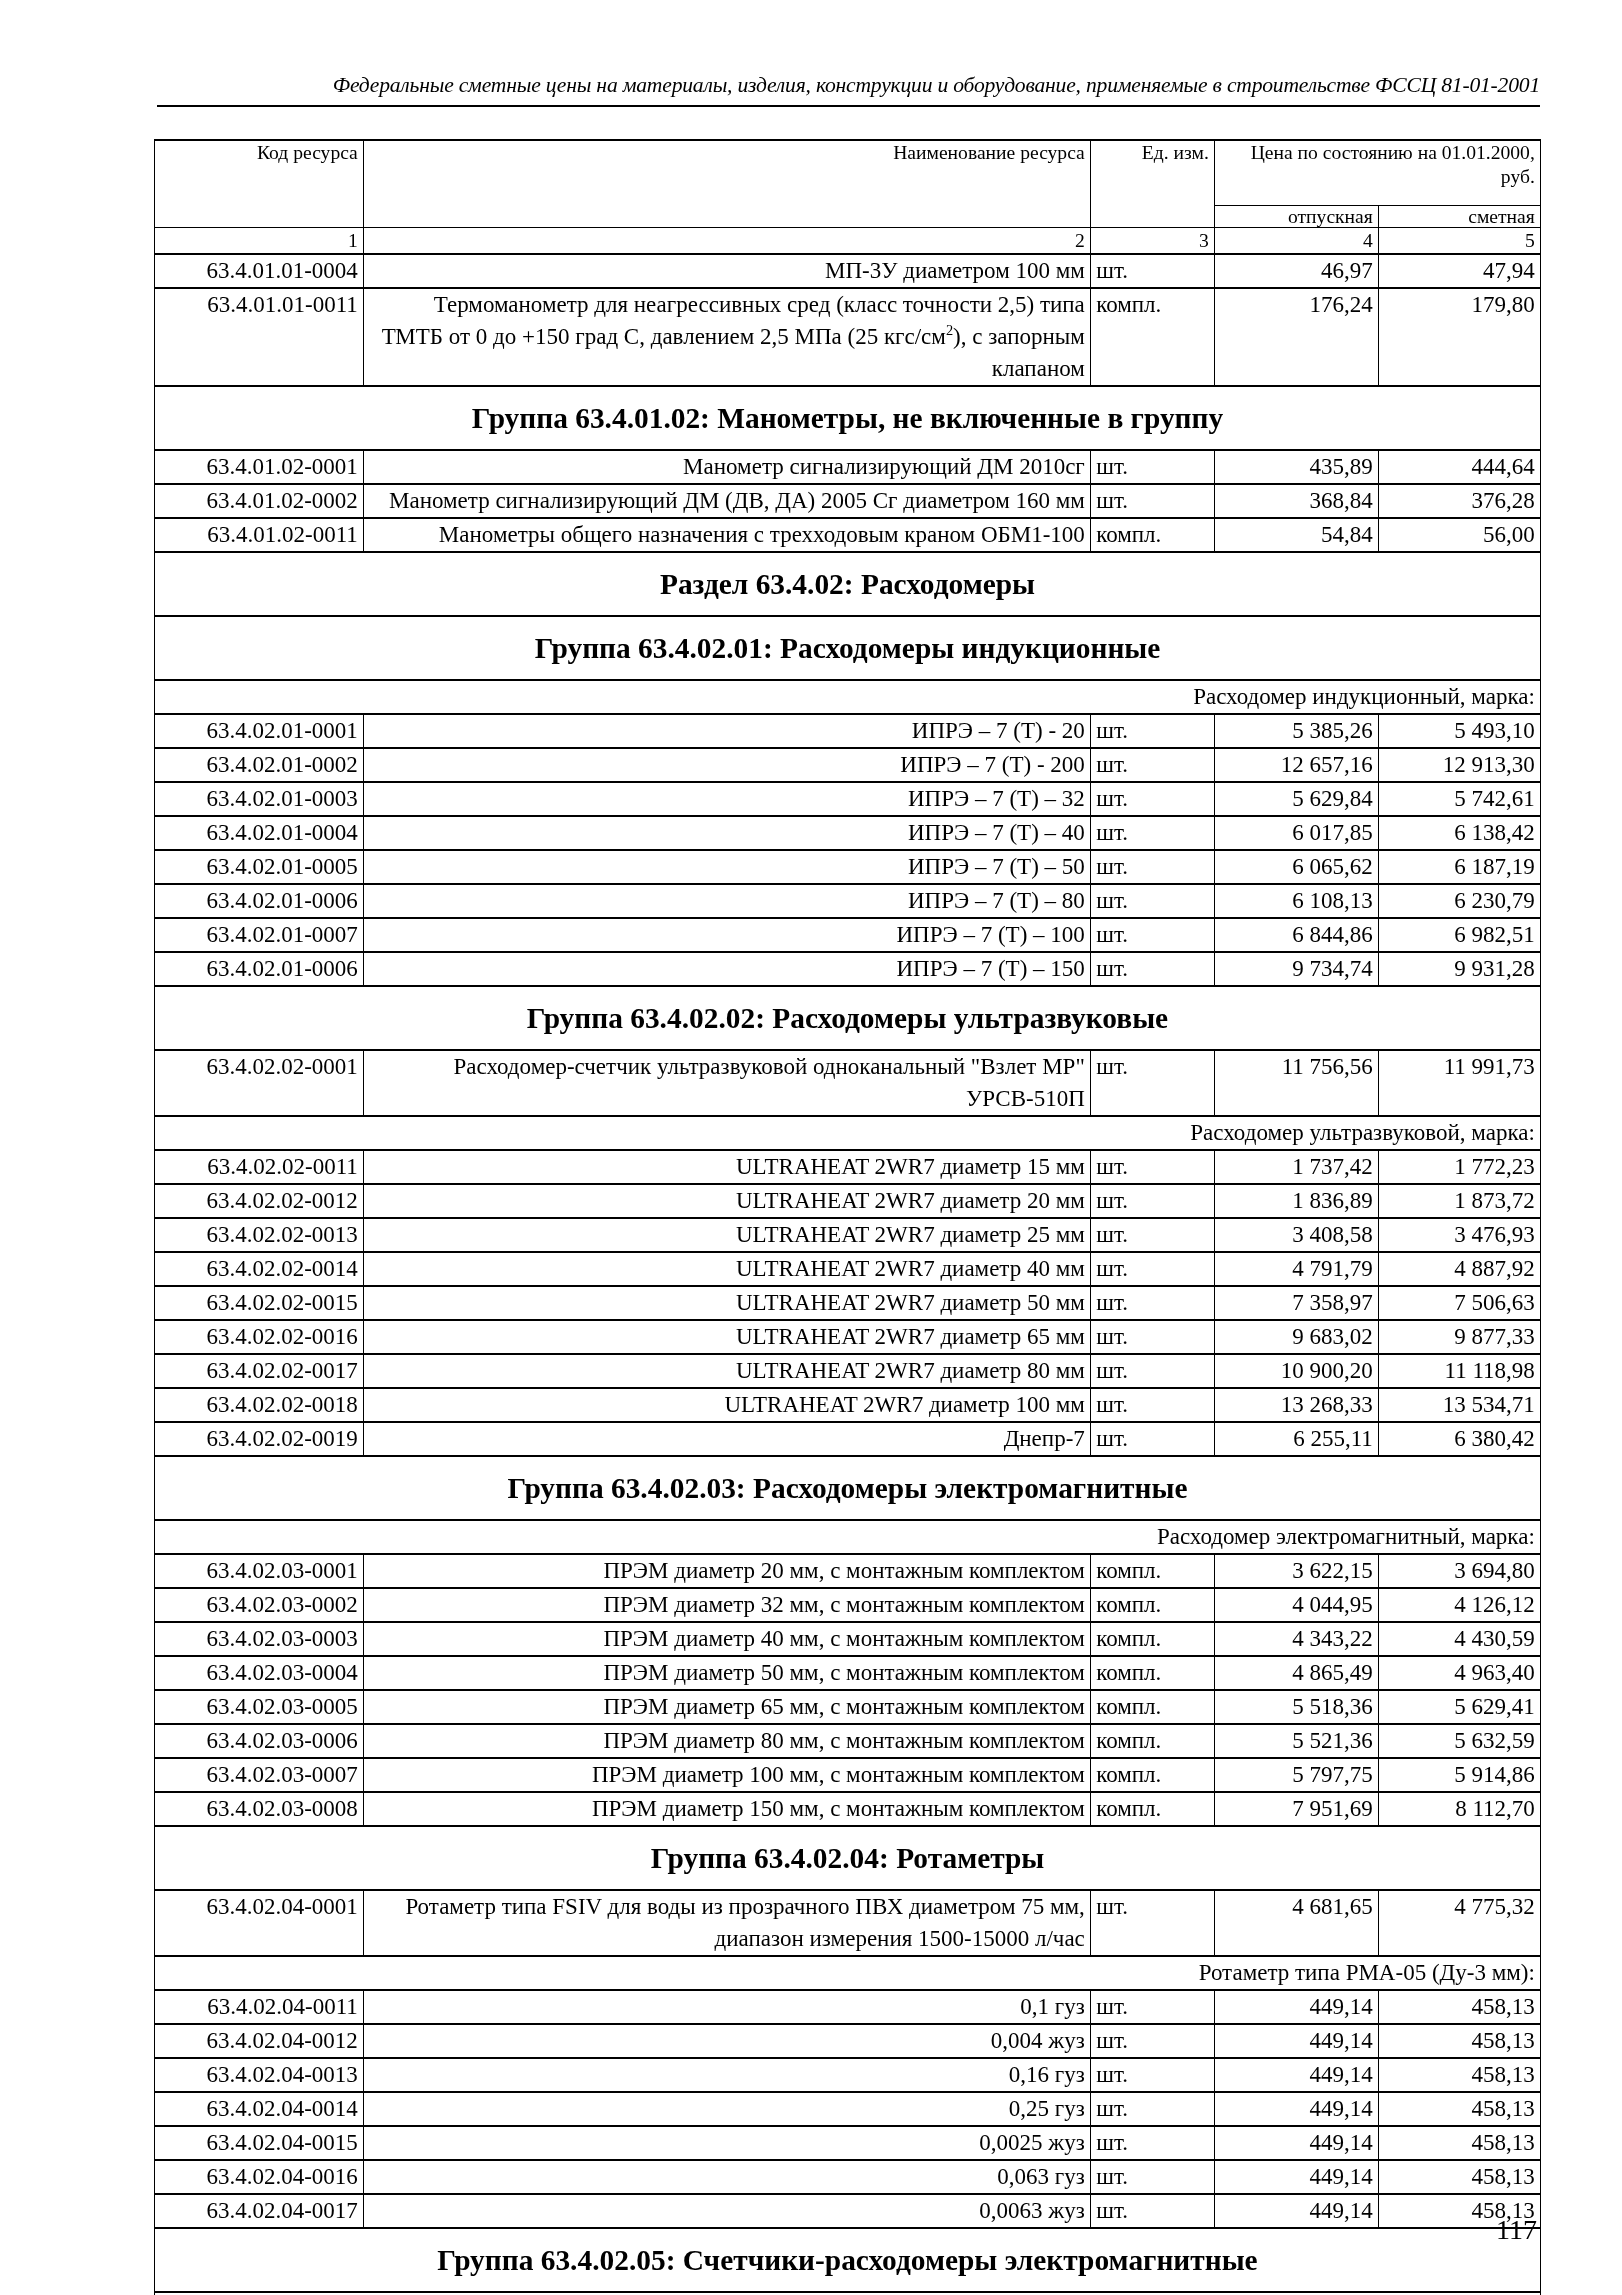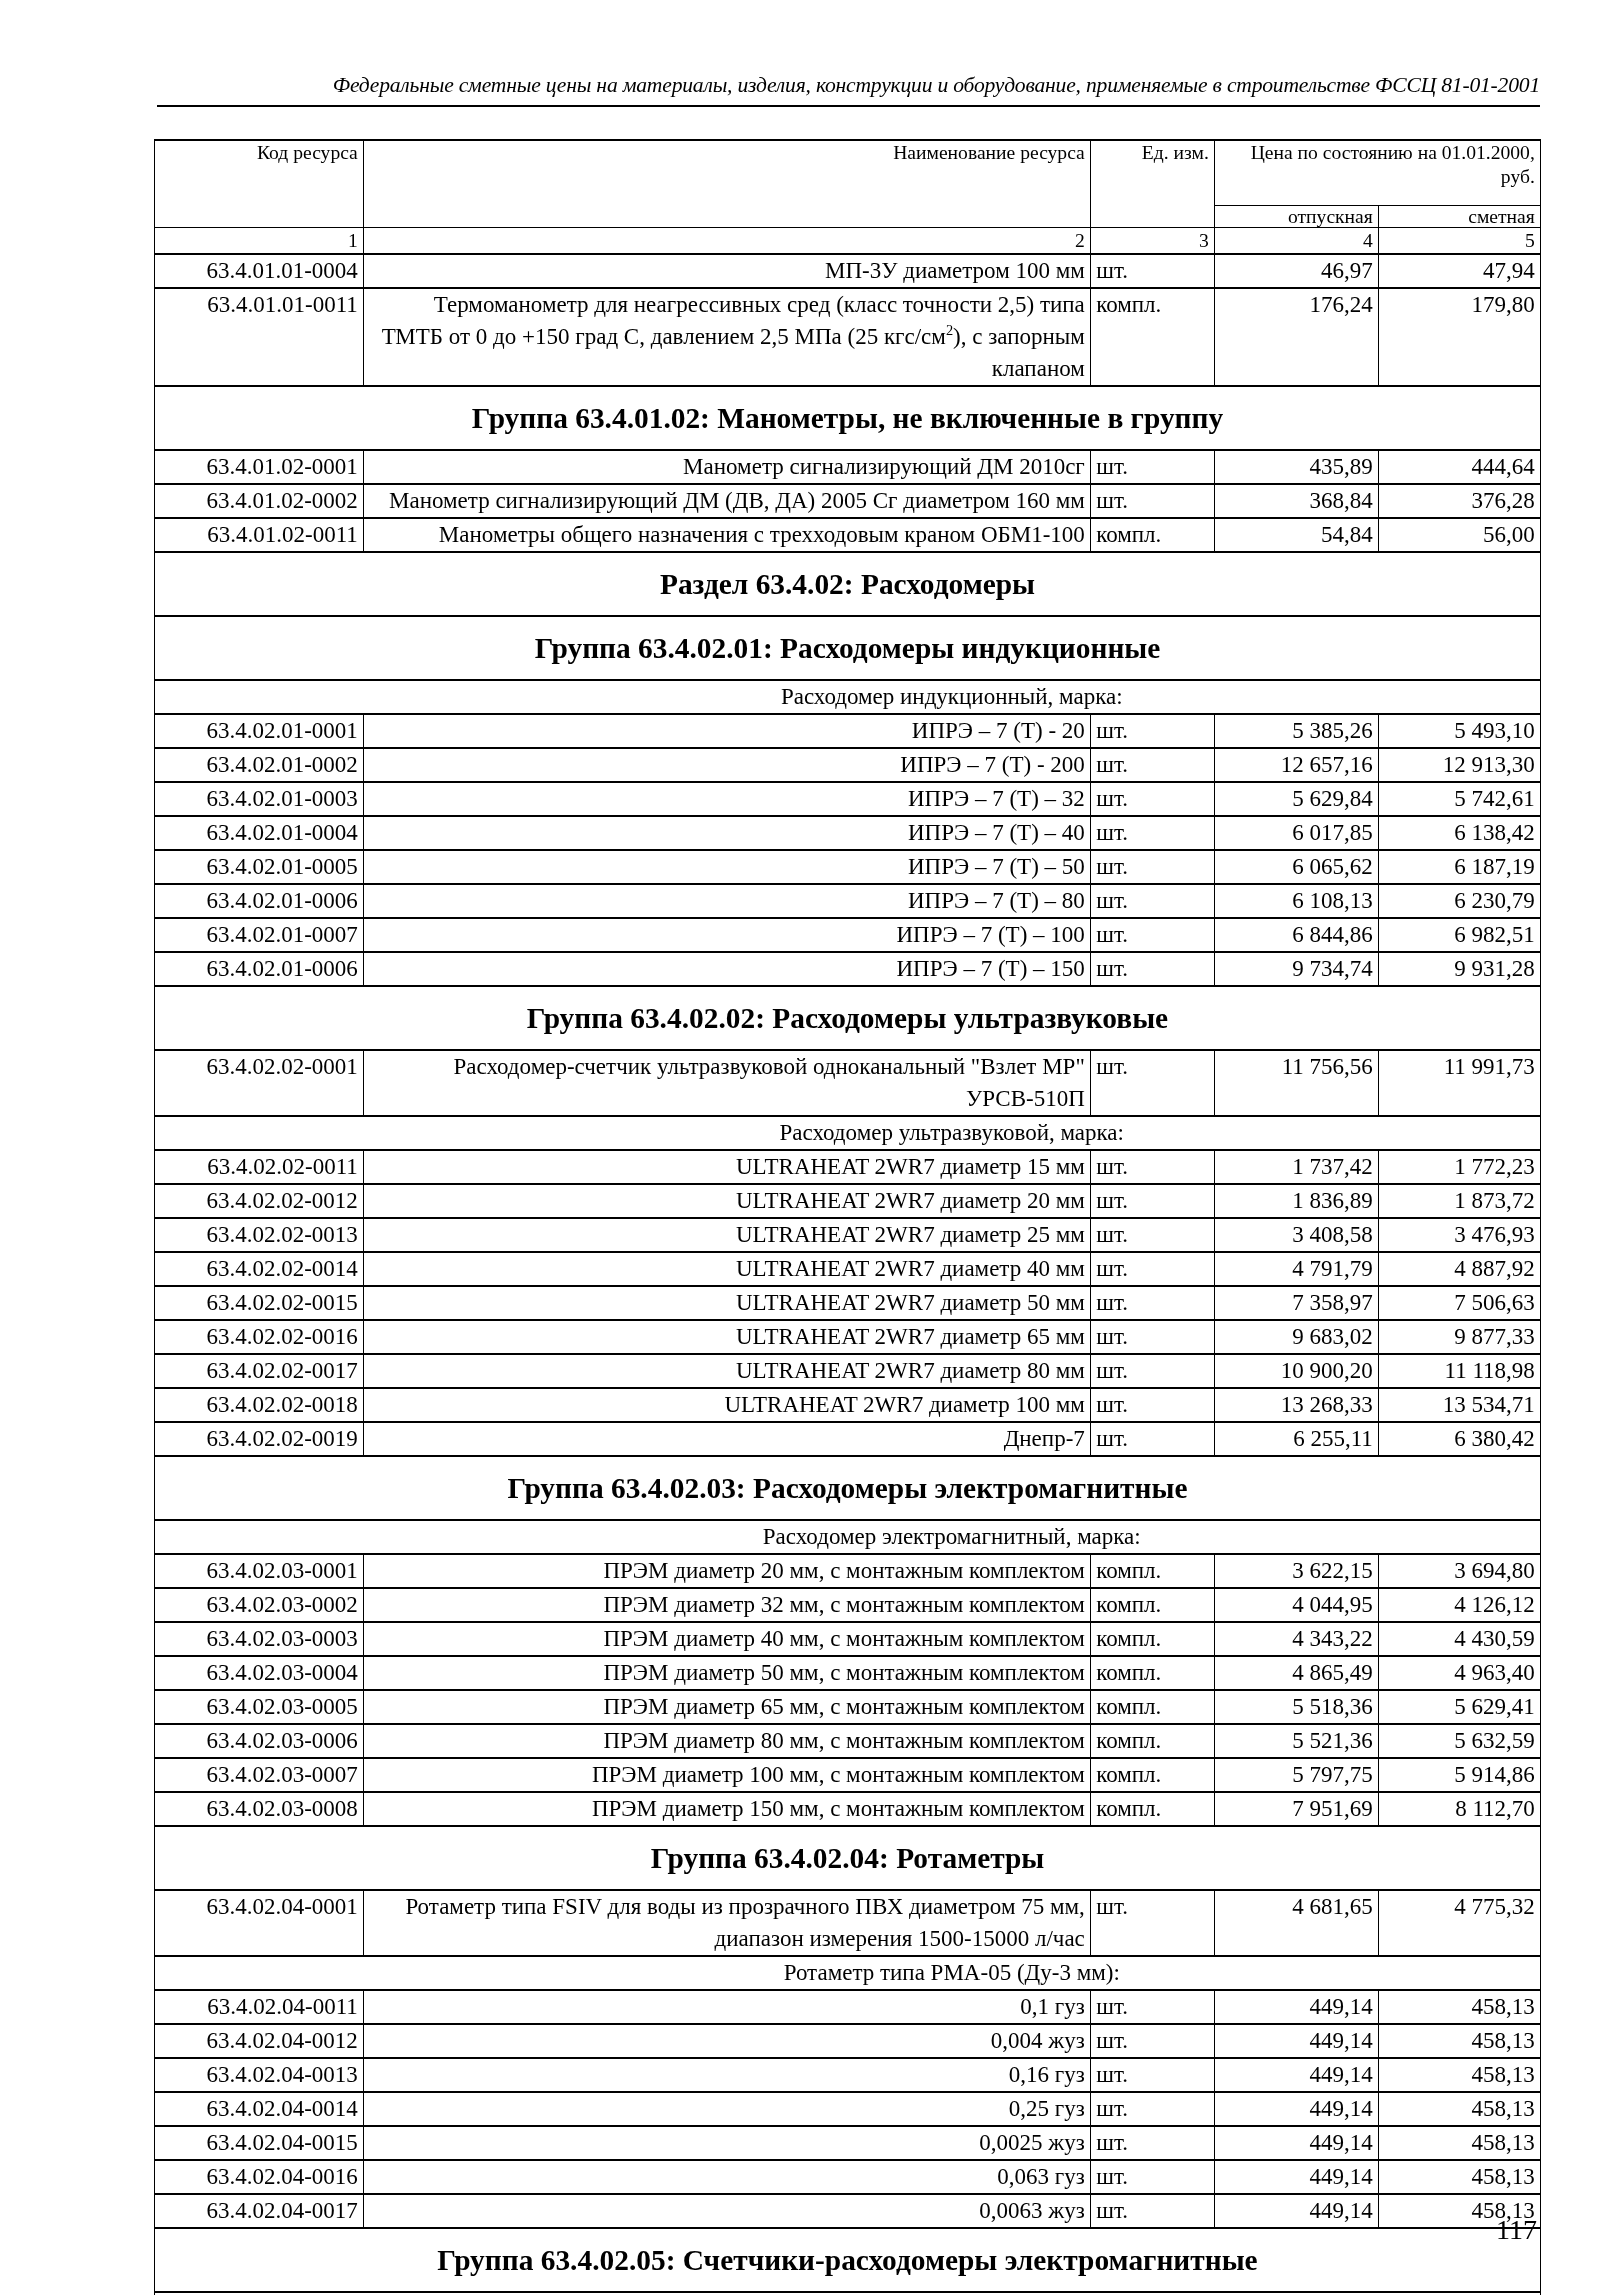--- a/index.html
+++ b/index.html
@@ -37,21 +37,21 @@
     td.name.indent { padding-left: 34px; }
     td.unit { text-align: left; }
     td.unit.bottom, td.num.bottom { vertical-align: bottom; }
     td.num { text-align: right; white-space: nowrap; padding-right: 6.5px; }
     tr.data td { border-top-width: 2.6px; border-bottom-width: 2.6px; }
     tr.heading td {
       text-align: center; font-weight: bold; font-size: 29.4px; line-height: 38px;
       border-top-width: 2.6px; border-bottom-width: 2.6px; padding: 12px;
     }
     tr.subhead td.lead { border-right: none; }
-    tr.subhead td.text { border-left: none; text-align: center; padding-left: 5.2px; margin-top: 33px; }
+    tr.subhead td.text { border-left: none; text-align: right; padding-left: 5.2px; margin-top: 33px; }
     sup { font-size: 14.4px; line-height: 0; vertical-align: super; }
     .page-number {
       position: absolute; right: 86px; top: 2214px; font-size: 28px;
     }
   </style>
 </head>
 <body>
 
 <div class="running-header">Федеральные сметные цены на материалы, изделия, конструкции и оборудование, применяемые в строительстве ФССЦ 81-01-2001</div>
 <div class="running-rule"></div>

